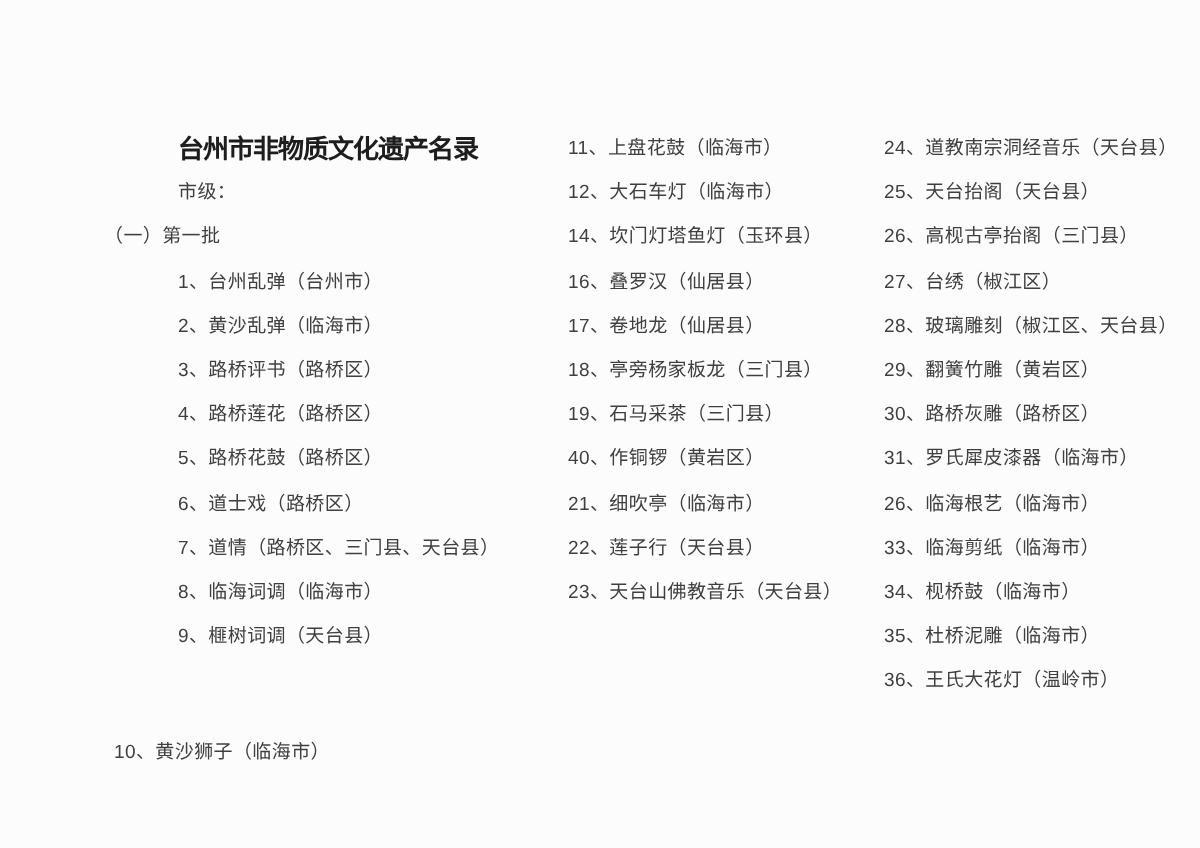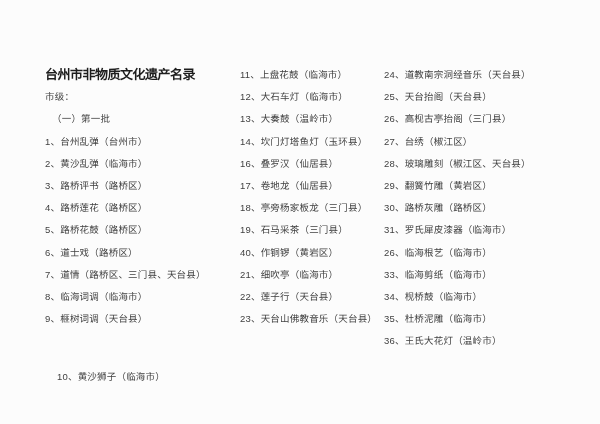--- a/index.html
+++ b/index.html
@@ -11,28 +11,29 @@
     position: relative;
   }
   .page {
     position: absolute;
     inset: 0;
     background: #fcfcfc;
   }
   .col { position: absolute; top: 64px; }
   .col1 { left: 45px; }
   .col2 { left: 240px; }
-  .col3 { left: 384px; }
+  .col3 { left: 398px; }
   .row {
     height: 22.2px;
     line-height: 22.2px;
     font-size: 9.5px;
     color: #3f3f3f;
     white-space: nowrap;
     letter-spacing: 0.2px;
+    margin-left: 44px;
   }
   .title-row {
     font-size: 13px;
     font-weight: 700;
     color: #1d1d1d;
     letter-spacing: -0.5px;
   }
   .batch-row { margin-left: 7px; }
   #col1-items .row { }
   #col1-items .row:nth-child(10) { margin-left: 12px; margin-top: 36px; }
@@ -56,21 +57,20 @@
         <div class="row">7、道情（路桥区、三门县、天台县）</div>
         <div class="row">8、临海词调（临海市）</div>
         <div class="row">9、榧树词调（天台县）</div>
         <div class="row">10、黄沙狮子（临海市）</div>
       </div>
   </div>
 
   <div class="col col2" id="col2-items">
       <div class="row">11、上盘花鼓（临海市）</div>
       <div class="row">12、大石车灯（临海市）</div>
-      <div class="row">13、大奏鼓（温岭市）</div>
       <div class="row">14、坎门灯塔鱼灯（玉环县）</div>
       <div class="row">16、叠罗汉（仙居县）</div>
       <div class="row">17、卷地龙（仙居县）</div>
       <div class="row">18、亭旁杨家板龙（三门县）</div>
       <div class="row">19、石马采茶（三门县）</div>
       <div class="row">40、作铜锣（黄岩区）</div>
       <div class="row">21、细吹亭（临海市）</div>
       <div class="row">22、莲子行（天台县）</div>
       <div class="row">23、天台山佛教音乐（天台县）</div>
     </div>

